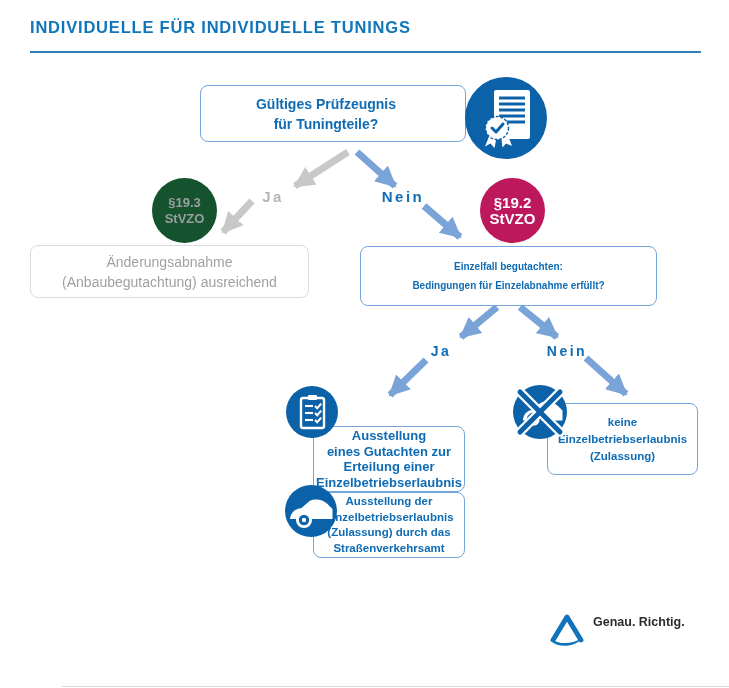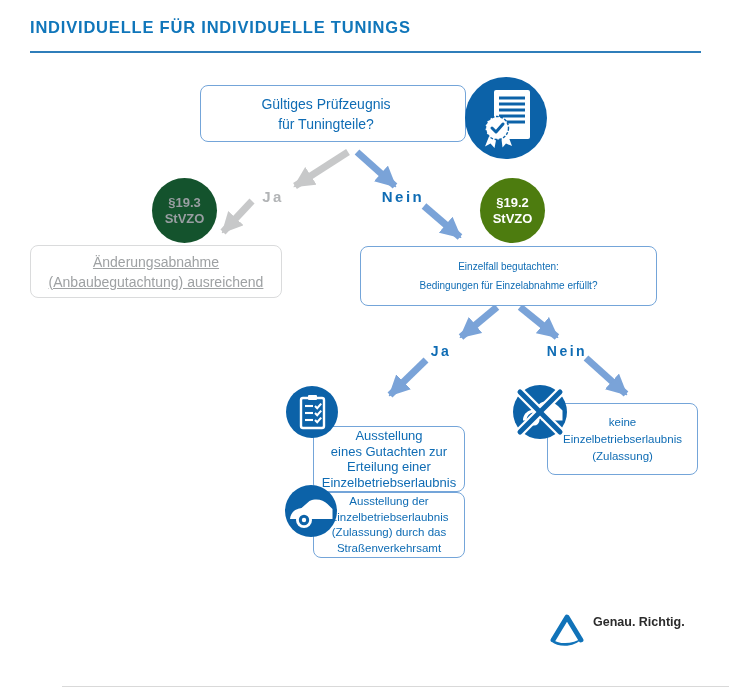--- a/index.html
+++ b/index.html
@@ -14,36 +14,36 @@
   .rule{position:absolute;left:30px;top:51px;width:671px;height:2px;background:#2f7eba;}
   .bottom-rule{position:absolute;left:62px;top:686px;width:667px;height:1px;background:#d9d9d9;}
 
   .arrows{position:absolute;left:0;top:0;pointer-events:none;}
 
   .box{
     position:absolute;display:flex;align-items:center;justify-content:center;
     border-radius:8px;background:#fff;text-align:center;white-space:pre-line;
     box-sizing:border-box;
   }
-  .box.blue{border:1.5px solid #74a5d9;color:#0f6cb4;font-weight:400;}
+  .box.blue{border:1.5px solid #74a5d9;color:#0f6cb4;font-weight:700;}
   .box.gray{border:1.5px solid #dadbdc;color:#9ea1a3;font-weight:400;}
 
   .b-q1{left:200px;top:85px;width:266px;height:57px;font-size:14px;line-height:20px;padding-right:14px;}
-  .b-gray{left:30px;top:245px;width:252px;height:53px;font-size:14px;line-height:20px;text-decoration:underline;}
+  .b-gray{left:30px;top:245px;width:279px;height:53px;font-size:14px;line-height:20px;}
   .b-q2{left:360px;top:246px;width:297px;height:60px;font-size:10px;line-height:19px;}
   .b-report{left:313px;top:426px;width:152px;height:66px;font-size:13px;line-height:15.5px;}
   .b-denied{left:547px;top:403px;width:151px;height:72px;font-size:11.5px;line-height:17px;text-align:center;}
   .b-approval{left:313px;top:492px;width:152px;height:66px;font-size:11.5px;line-height:15.5px;}
 
   .circle{
     position:absolute;border-radius:50%;display:flex;align-items:center;justify-content:center;
     text-align:center;white-space:pre-line;font-weight:700;
   }
   .c-193{left:152px;top:178px;width:65px;height:65px;background:#14532d;color:#999ea2;font-size:13px;line-height:16px;}
-  .c-192{left:480px;top:178px;width:65px;height:65px;background:#4d7c0f;color:#fff;font-size:13px;line-height:16px;}
+  .c-192{left:480px;top:178px;width:65px;height:65px;background:#be185d;color:#fff;font-size:15px;line-height:16px;}
 
   .answer{
     position:absolute;transform:translateX(-50%);font-weight:700;letter-spacing:2.5px;
   }
   .a-gray{color:#b2b4b6;}
   .a-blue{color:#0f6cb4;}
   .a-lvl1{top:188px;font-size:15px;}
   .a-lvl2{top:343px;font-size:14px;}
   .a-ja1{left:273px;}
   .a-nein1{left:403px;}

